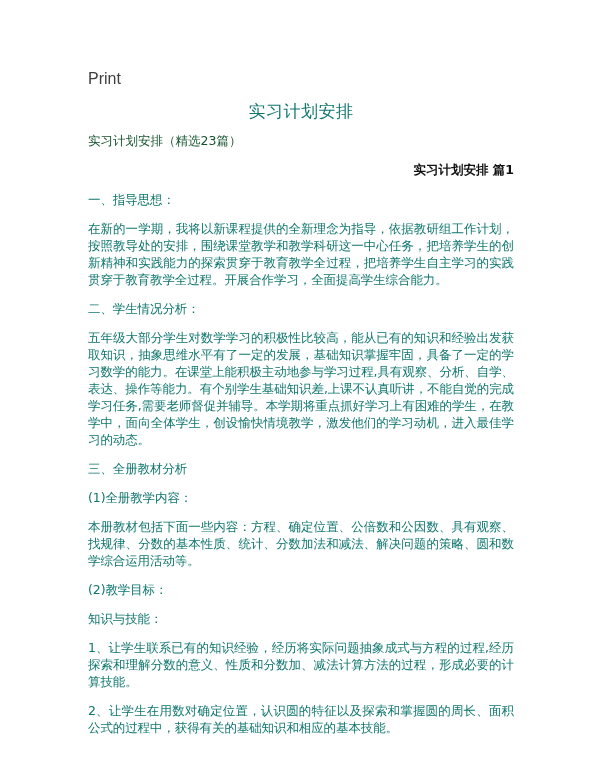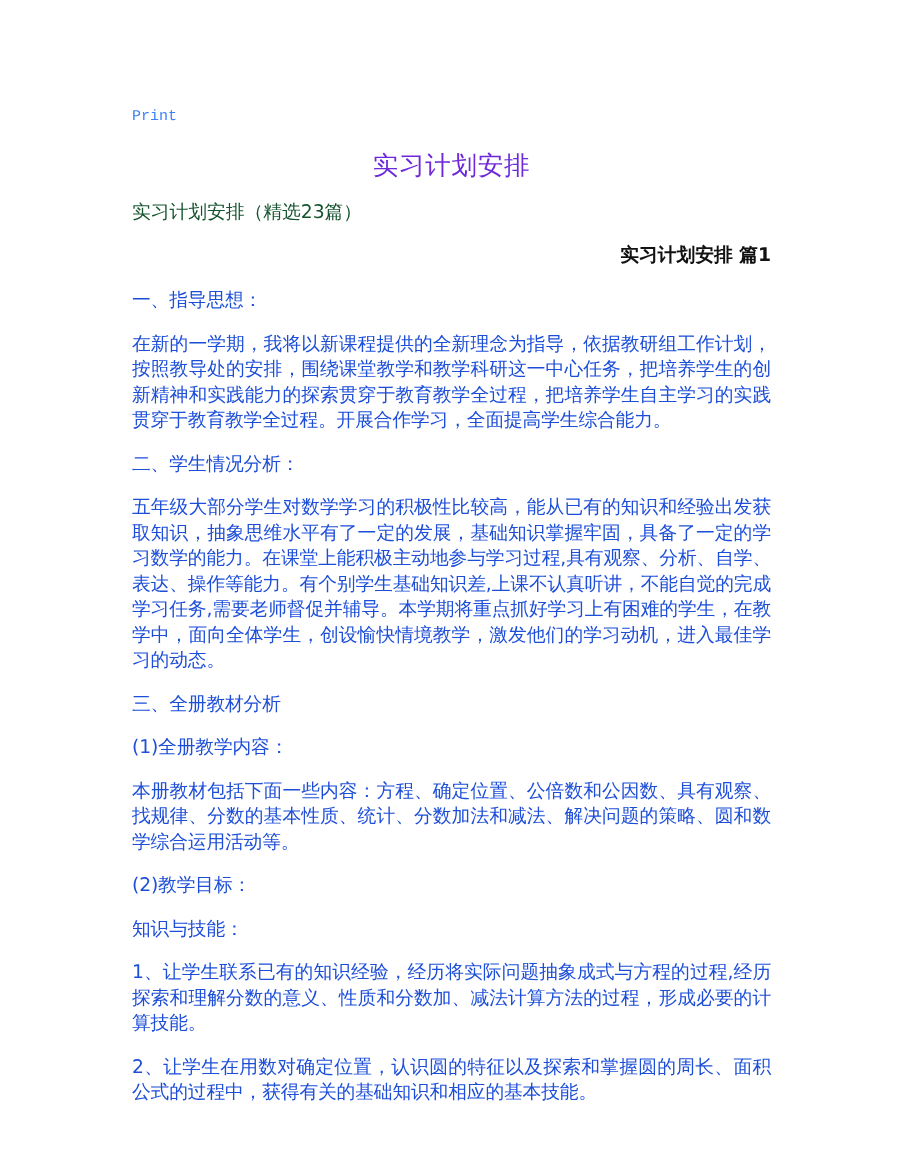--- a/index.html
+++ b/index.html
@@ -15,54 +15,54 @@
       font-family: "DejaVu Sans", "Liberation Sans", sans-serif;
       color: #1a1a1a;
     }
     .page {
       position: absolute;
       left: 88px;
       top: 72px;
       width: 426px;
     }
     .print-label {
-      font-family: Liberation Mono, monospace;
-      font-size: 10px;
-      color: #3b82f6;
+      font-family: Liberation Sans, sans-serif;
+      font-size: 16px;
+      color: #404040;
       line-height: 14px;
       margin: 0;
     }
     .doc-title {
       font-size: 17px;
       font-weight: normal;
       text-align: center;
       margin: 14px 0 0 0;
       line-height: 22px;
-      color: #6d28d9;
+      color: #0f766e;
       letter-spacing: 0.5px;
     }
     .subtitle {
       font-size: 12.5px;
       margin: 10px 0 0 0;
       line-height: 17px;
       color: #14532d;
     }
     .section-heading {
       font-size: 12.5px;
       font-weight: bold;
       margin: 12px 0 0 0;
       line-height: 17px;
       color: #111;
       text-align: right;
     }
     .para {
       font-size: 12.5px;
       line-height: 17px;
       margin: 12px 0 0 0;
-      color: #1d4ed8;
+      color: #0f766e;
       text-align: justify;
       letter-spacing: -0.1px;
     }
     .para.first-after-heading {
       margin-top: 13px;
     }
   </style>
 </head>
 <body>
 

